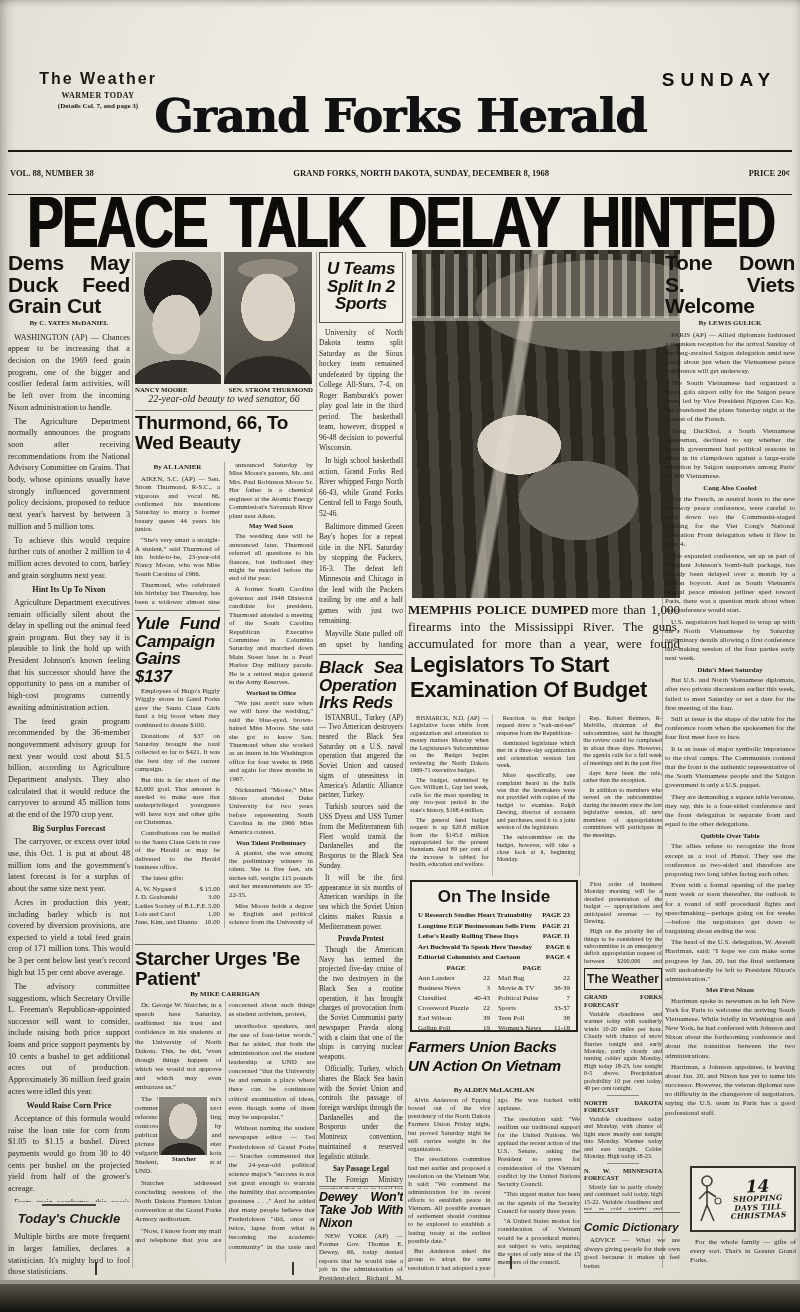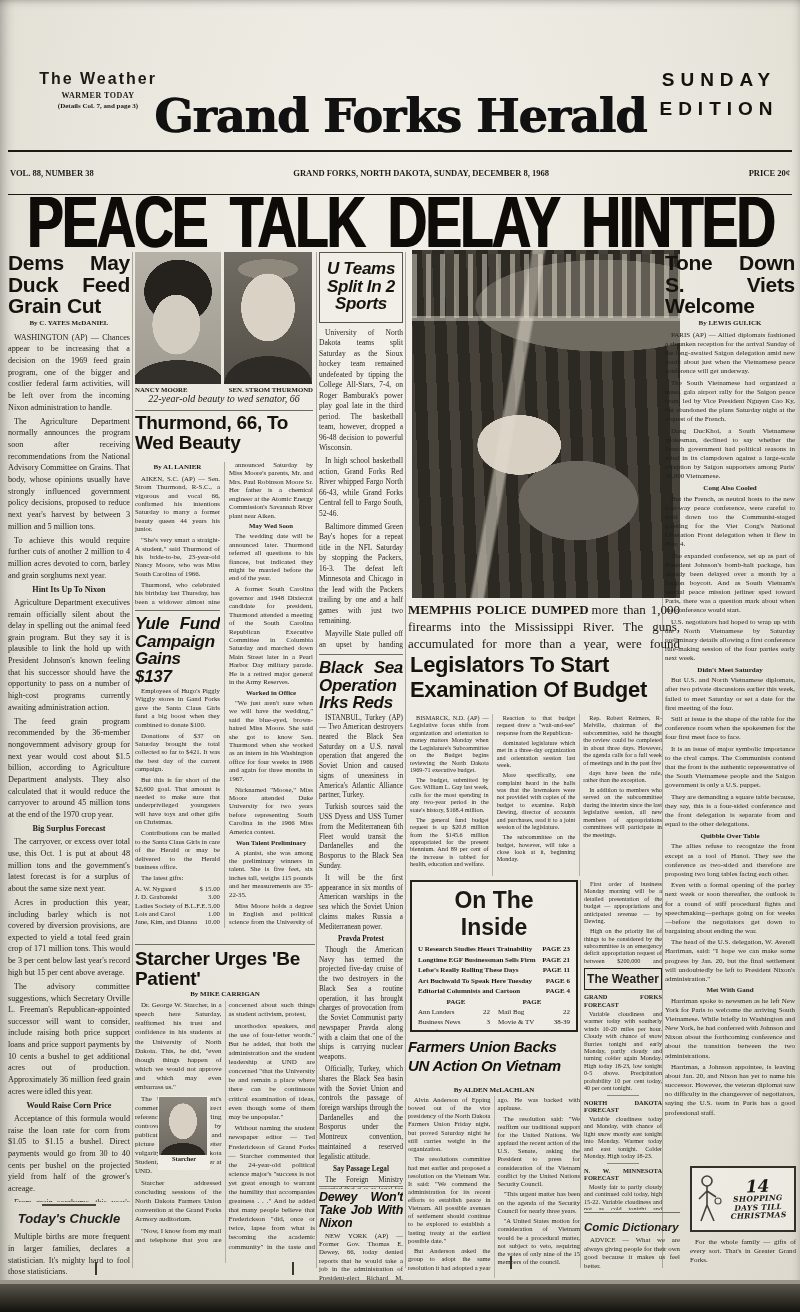--- a/index.html
+++ b/index.html
@@ -70,21 +70,21 @@
   .pname{font-weight:bold;font-size:6.8px;}
   .pital{font-style:italic;font-size:10px;text-align:center;}
   .cap{font-size:13px;line-height:1.3;text-align:justify;margin:0;}
   .cap b{margin-right:3px;}
   .hbox{border:1px solid #59544a;padding:7px 2px 9px;text-align:center;margin-bottom:5px;}
   .cols2{column-count:2;column-gap:7px;column-rule:1px solid #b4b0a5;column-fill:auto;}
   .cols3{column-count:3;column-gap:8px;column-rule:1px solid #b4b0a5;column-fill:auto;}
   .topline{border-top:1px solid #716c61;padding-top:4px;}
   
   .inside{border:2px solid #262219;padding:4px 6px;box-sizing:border-box;background:rgba(244,242,235,.5);}
-  .in-title{font-family:"Liberation Sans",sans-serif;font-weight:bold;font-size:23px;text-align:center;margin:1px 0 4px;}
+  .in-title{font-family:"Liberation Sans",sans-serif;font-weight:bold;font-size:17px;text-align:center;margin:1px 0 4px;}
   .features .row{font-weight:bold;font-size:7px;margin-bottom:2.5px;}
   .pghd{display:flex;font-weight:bold;font-size:7px;margin:3px 0 2px;}
   .pghd span{flex:1;text-align:center;}
   .idxwrap{display:flex;gap:8px;}
   .idxwrap>div{flex:1;}
   .idxwrap .row{font-size:7px;margin-bottom:2px;}
   
   .wbox{border:1px solid #262219;text-align:center;font-family:"Liberation Sans",sans-serif;font-weight:bold;font-size:12px;padding:3px 0;margin-bottom:3px;}
   .wh{font-weight:bold;font-size:6.4px;margin:3px 0 1px;}
   .wsec p{margin:0;text-indent:5px;text-align:justify;}
@@ -107,21 +107,20 @@
 <div class="page">
 
   <div class="blk mast-weather">
     <div class="mw-t">The Weather</div>
     <div class="mw-1">WARMER TODAY</div>
     <div class="mw-2">(Details Col. 7, and page 3)</div>
   </div>
   <div class="blk mast-title">Grand Forks Herald</div>
   <div class="blk mast-ed">
     <div>SUNDAY</div>
-    <div>EDITION</div>
   </div>
   <div class="blk dateline">
     <span>VOL. 88, NUMBER 38</span>
     <span>GRAND FORKS, NORTH DAKOTA, SUNDAY, DECEMBER 8, 1968</span>
     <span>PRICE 20¢</span>
   </div>
   <div class="blk banner">PEACE TALK DELAY HINTED</div>
 
   <div class="vr" style="left:132px;top:252px;height:1016px"></div>
   <div class="vr" style="left:224px;top:462px;height:466px"></div>
@@ -435,21 +434,21 @@
         <p>U.S. negotiators had hoped to wrap up with the North Vietnamese by Saturday preliminary details allowing a first conference rule-making session of the four parties early next week.</p>
         <div class="sub">Didn't Meet Saturday</div>
         <p>But U.S. and North Vietnamese diplomats, after two private discussions earlier this week, failed to meet Saturday or set a date for the first meeting of the four.</p>
         <p>Still at issue is the shape of the table for the conference room when the spokesmen for the four first meet face to face.</p>
         <p>It is an issue of major symbolic importance to the rival camps. The Communists contend that the front is the authentic representative of the South Vietnamese people and the Saigon government is only a U.S. puppet.</p>
         <p>They are demanding a square table because, they say, this is a four-sided conference and the front delegation is separate from and equal to the other delegations.</p>
         <div class="sub">Quibble Over Table</div>
         <p>The allies refuse to recognize the front except as a tool of Hanoi. They see the conference as two-sided and therefore are proposing two long tables facing each other.</p>
         <p>Even with a formal opening of the parley next week or soon thereafter, the outlook is for a round of stiff procedural fights and speechmaking—perhaps going on for weeks—before the negotiators get down to bargaining about ending the war.</p>
         <p>The head of the U.S. delegation, W. Averell Harriman, said: "I hope we can make some progress by Jan. 20, but the final settlement will undoubtedly be left to President Nixon's administration."</p>
-        <div class="sub">Met With Gand</div>
+        <div class="sub">Met First Nixon</div>
         <p>Harriman spoke to newsmen as he left New York for Paris to welcome the arriving South Vietnamese. While briefly in Washington and New York, he had conferred with Johnson and Nixon about the forthcoming conference and about the transition between the two administrations.</p>
         <p>Harriman, a Johnson appointee, is leaving about Jan. 20, and Nixon has yet to name his successor. However, the veteran diplomat saw no difficulty in the changeover of negotiators, saying the U.S. team in Paris has a good professional staff.</p>
       </div>
   </div>
 
   <div class="blk xbox" style="left:690px;top:1166px;width:106px;height:66px">
     <svg width="30" height="56" viewBox="0 0 30 56">
       <circle cx="13" cy="10" r="5" fill="none" stroke="#44403a" stroke-width="1.6"></circle>
       <path d="M13 15 L13 34 M13 20 L5 28 M13 20 L22 26 M13 34 L7 50 M13 34 L20 50" fill="none" stroke="#44403a" stroke-width="1.6"></path>
       <circle cx="24" cy="30" r="3" fill="none" stroke="#55504a" stroke-width="1.2"></circle>

